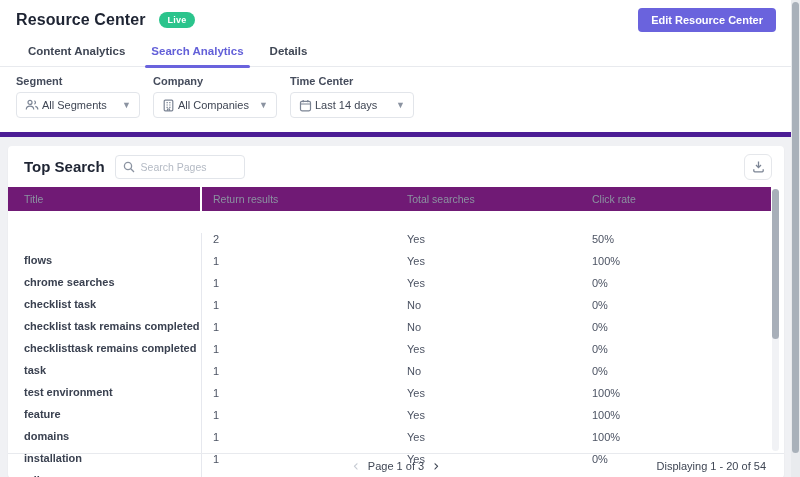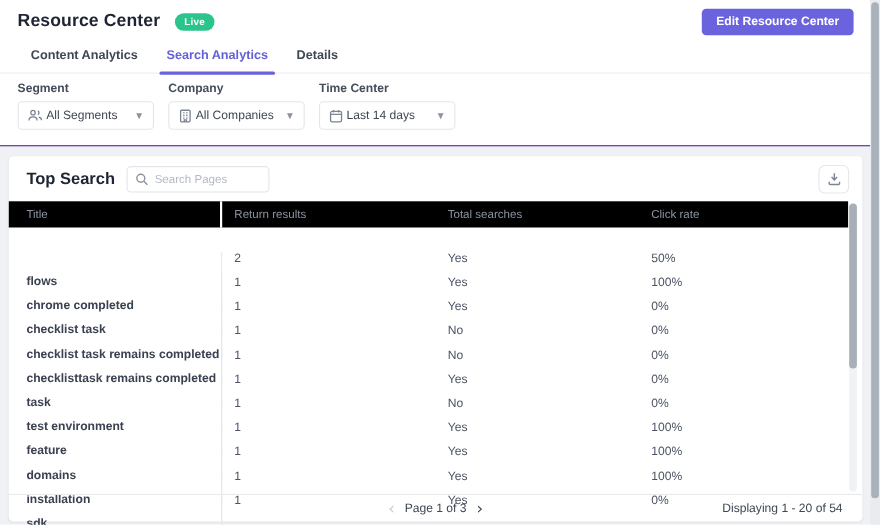--- a/index.html
+++ b/index.html
@@ -28,21 +28,21 @@
   .tab {
     font-size:11.5px; font-weight:bold; color:#3f4654; padding:5px 6px 0 6px; margin-right:14px;
     position:relative; cursor:pointer; white-space:nowrap;
   }
   .tab.active { color:#6360d8; }
   .tab.active::after {
     content:""; position:absolute; left:0; right:0; bottom:-2px; height:3px;
     background:#6a63dd; border-radius:2px;
   }
   
-  .filters { display:flex; gap:13px; padding:8px 16px 14px 16px; background:#fff; border-bottom:1px solid #4c1d95; }
+  .filters { display:flex; gap:13px; padding:8px 16px 14px 16px; background:#fff; border-bottom:5px solid #4c1d95; }
   .filter { display:flex; flex-direction:column; }
   .filter-label { font-size:11px; font-weight:bold; color:#454c5c; margin-bottom:5px; }
   .filter-box {
     width:124px; height:26px; background:#fff; border:1px solid #e2e5ea; border-radius:4px;
     display:flex; align-items:center; padding:0 8px; cursor:pointer;
   }
   .filter-box svg { flex:none; }
   .filter-value { font-size:11px; color:#3f4654; margin-left:3px; white-space:nowrap; overflow:hidden; }
   .caret { margin-left:auto; color:#8b93a1; font-size:9px; }
   
@@ -63,21 +63,21 @@
   .download-btn {
     margin-left:auto; width:28px; height:26px; background:#fff; border:1px solid #e5e7eb;
     border-radius:6px; display:flex; align-items:center; justify-content:center; cursor:pointer;
   }
   
   .table-wrap { position:relative; }
   .thead, .tr {
     display:grid; grid-template-columns:194px 203px 185px 1fr;
     margin-right:13px;
   }
-  .thead { background:#000000; height:24px; align-items:center; }
+  .thead { background:#701a75; height:24px; align-items:center; }
   .th { font-size:10.5px; color:#8b93a1; }
   .th:nth-child(1){ padding-left:16px; border-right:2px solid #fff; height:100%; display:flex; align-items:center; }
   .th:nth-child(2){ padding-left:11px; }
   .th:nth-child(3){ padding-left:2px; }
   .th:nth-child(4){ padding-left:2px; }
   .tr { height:22px; align-items:center; background:#fff; }
   .td { font-size:11px; color:#4c5363; }
   .td:nth-child(1){ padding-left:16px; font-weight:bold; color:#3a4150; border-right:1px solid #e6e8ee; height:100%; display:flex; align-items:center;margin-top:43px; }
   .td:nth-child(2){ padding-left:11px; }
   .td:nth-child(3){ padding-left:2px; }
@@ -203,21 +203,21 @@
     </div>
     <div>
   <div class="tr">
     <div class="td">flows</div>
     <div class="td">2</div>
     <div class="td">Yes</div>
     <div class="td">50%</div>
   </div>
 
   <div class="tr">
-    <div class="td">chrome completed</div>
+    <div class="td">chrome searches</div>
     <div class="td">1</div>
     <div class="td">Yes</div>
     <div class="td">100%</div>
   </div>
 
   <div class="tr">
     <div class="td">checklist task</div>
     <div class="td">1</div>
     <div class="td">Yes</div>
     <div class="td">0%</div>

